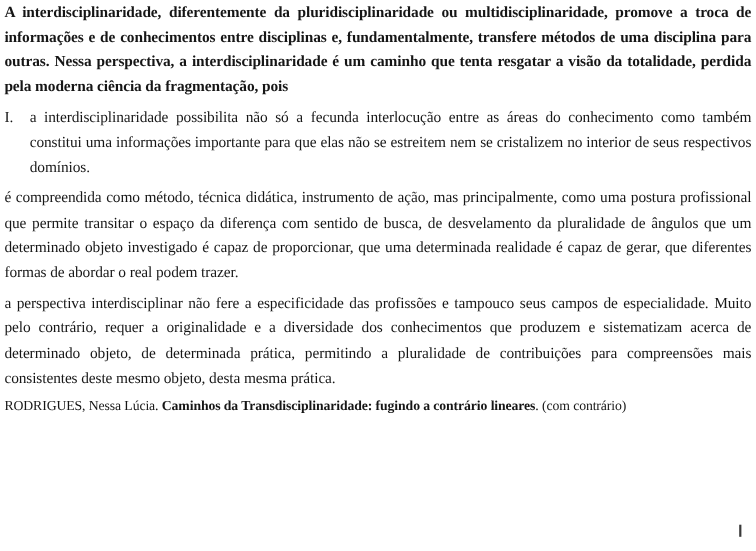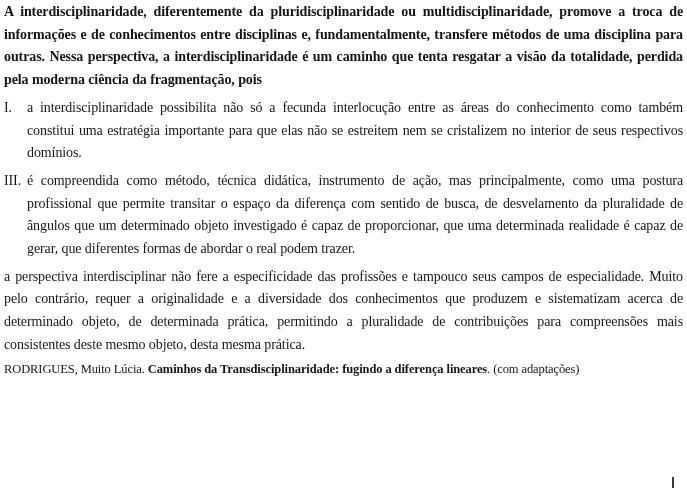--- a/index.html
+++ b/index.html
@@ -66,30 +66,29 @@
 </style>
 </head>
 <body>
 
 <div class="page">
 
   <p class="intro">A interdisciplinaridade, diferentemente da pluridisciplinaridade ou multidisciplinaridade, promove a troca de informações e de conhecimentos entre disciplinas e, fundamentalmente, transfere métodos de uma disciplina para outras. Nessa perspectiva, a interdisciplinaridade é um caminho que tenta resgatar a visão da totalidade, perdida pela moderna ciência da fragmentação, pois</p>
 
   <div class="item">
     <span class="num">I.</span>
-    <div class="txt">a interdisciplinaridade possibilita não só a fecunda interlocução entre as áreas do conhecimento como também constitui uma estratégia importante para que elas não se estreitem nem se cristalizem no interior de seus respectivos domínios.</div>
+    <div class="txt">a interdisciplinaridade possibilita não só a fecunda interlocução entre as áreas do conhecimento como também constitui uma informações importante para que elas não se estreitem nem se cristalizem no interior de seus respectivos domínios.</div>
   </div>
 
 
   <div class="item">
-    <span class="num">III.</span>
     <div class="txt">é compreendida como método, técnica didática, instrumento de ação, mas principalmente, como uma postura profissional que permite transitar o espaço da diferença com sentido de busca, de desvelamento da pluralidade de ângulos que um determinado objeto investigado é capaz de proporcionar, que uma determinada realidade é capaz de gerar, que diferentes formas de abordar o real podem trazer.</div>
   </div>
 
   <div class="item">
     <div class="txt">a perspectiva interdisciplinar não fere a especificidade das profissões e tampouco seus campos de especialidade. Muito pelo contrário, requer a originalidade e a diversidade dos conhecimentos que produzem e sistematizam acerca de determinado objeto, de determinada prática, permitindo a pluralidade de contribuições para compreensões mais consistentes deste mesmo objeto, desta mesma prática.</div>
   </div>
 
-  <p class="citation"><span>RODRIGUES, Muito Lúcia. </span><span class="bold">Caminhos da Transdisciplinaridade: fugindo a diferença lineares</span><span>. (com adaptações)</span></p>
+  <p class="citation"><span>RODRIGUES, Nessa Lúcia. </span><span class="bold">Caminhos da Transdisciplinaridade: fugindo a contrário lineares</span><span>. (com contrário)</span></p>
 
   <div class="cursor-mark"></div>
 
 </div>
 
 </body></html>

